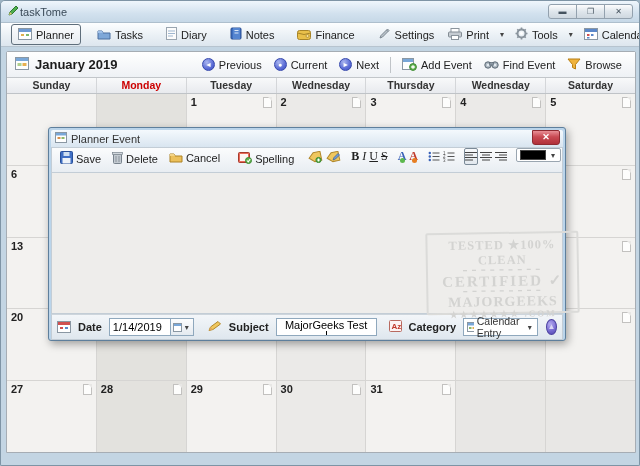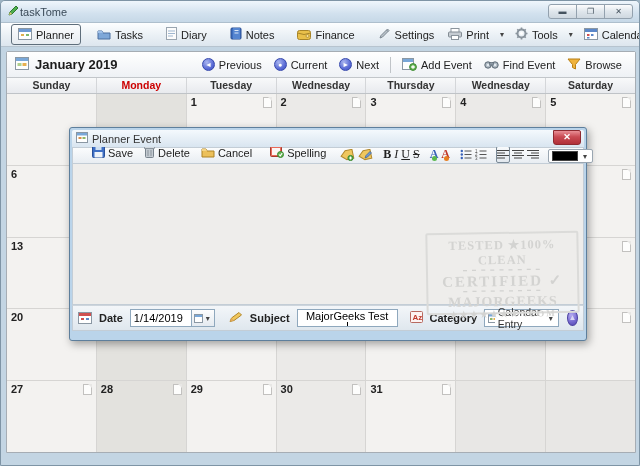--- a/index.html
+++ b/index.html
@@ -67,34 +67,34 @@
   .col3,.col5 { background:#ebeae8; }
   .col1 { background:#e3e2de; }
   .week-row:last-child .out.col5, .week-row:last-child .out.col6 { background:#e8e7e5; }
   .day-num { font-weight:bold; font-size:11px; color:#222; }
   .page-ico { position:absolute; top:3px; right:4px; width:9px; height:11px; background:#fdfdfc;
               border:1px solid #c2c1bf; }
   .page-ico::after { content:""; position:absolute; top:-1px; right:-1px; width:0; height:0;
                      border-top:4px solid #e8e7e5; border-left:4px solid transparent; }
 
   
-  .dialog { position:absolute; left:68px; top:126px; width:518px; height:214px; z-index:10;
+  .dialog { position:absolute; left:47px; top:126px; width:518px; height:214px; z-index:10;
             border:1px solid #5e7f9c; border-radius:3px; background:#bad4ea; padding:2px;
             box-shadow:2px 3px 8px rgba(0,0,0,.35); }
   .dlg-titlebar { height:17px; display:flex; align-items:center; padding:0 4px;
                   background:linear-gradient(#f4f9fd,#d9e5f0); border-radius:2px 2px 0 0;
                   position:relative; }
   .dlg-title { margin-left:4px; color:#333; }
   .dlg-close { position:absolute; right:3px; top:0; width:28px; height:15px;
                background:linear-gradient(#e98f96,#c94a53 45%,#b03039);
                border:1px solid #8e2a31; border-radius:0 2px 3px 3px; color:#fff;
                font-size:9px; font-weight:bold; text-align:center; line-height:13px; }
-  .dlg-toolbar { height:17px; background:linear-gradient(#fbfcfd,#e8edf2);
+  .dlg-toolbar { height:26px; background:linear-gradient(#fbfcfd,#e8edf2);
                  border:1px solid #c3cdd6; border-bottom:1px solid #c3cdd6;
-                 display:flex; align-items:flex-end; padding:0 14px; gap:1px; }
+                 display:flex; align-items:flex-start; padding:0 3px; gap:1px; }
   .dlg-btn { display:flex; align-items:center; gap:3px; padding:2px 4px; border:1px solid transparent;
              border-radius:2px; white-space:nowrap; color:#222; }
   .fmt-btn { width:17px; height:17px; display:flex; align-items:center; justify-content:center;
              border:1px solid transparent; border-radius:2px; font-family:"Liberation Serif",serif;
              font-size:12px; color:#222; }
   .fmt-btn.selected { border-color:#7b8a97; background:linear-gradient(#f7f9fb,#e2e8ee); }
   .vsep { width:1px; height:16px; background:#c6cbd0; margin:0 3px; }
   .editor { height:141px; background:#eeedeb; border:1px solid #c3cdd6; border-top:none; position:relative; }
 
   .dlg-bottom { height:26px; background:linear-gradient(#f3f6f9,#dfe7ee);

